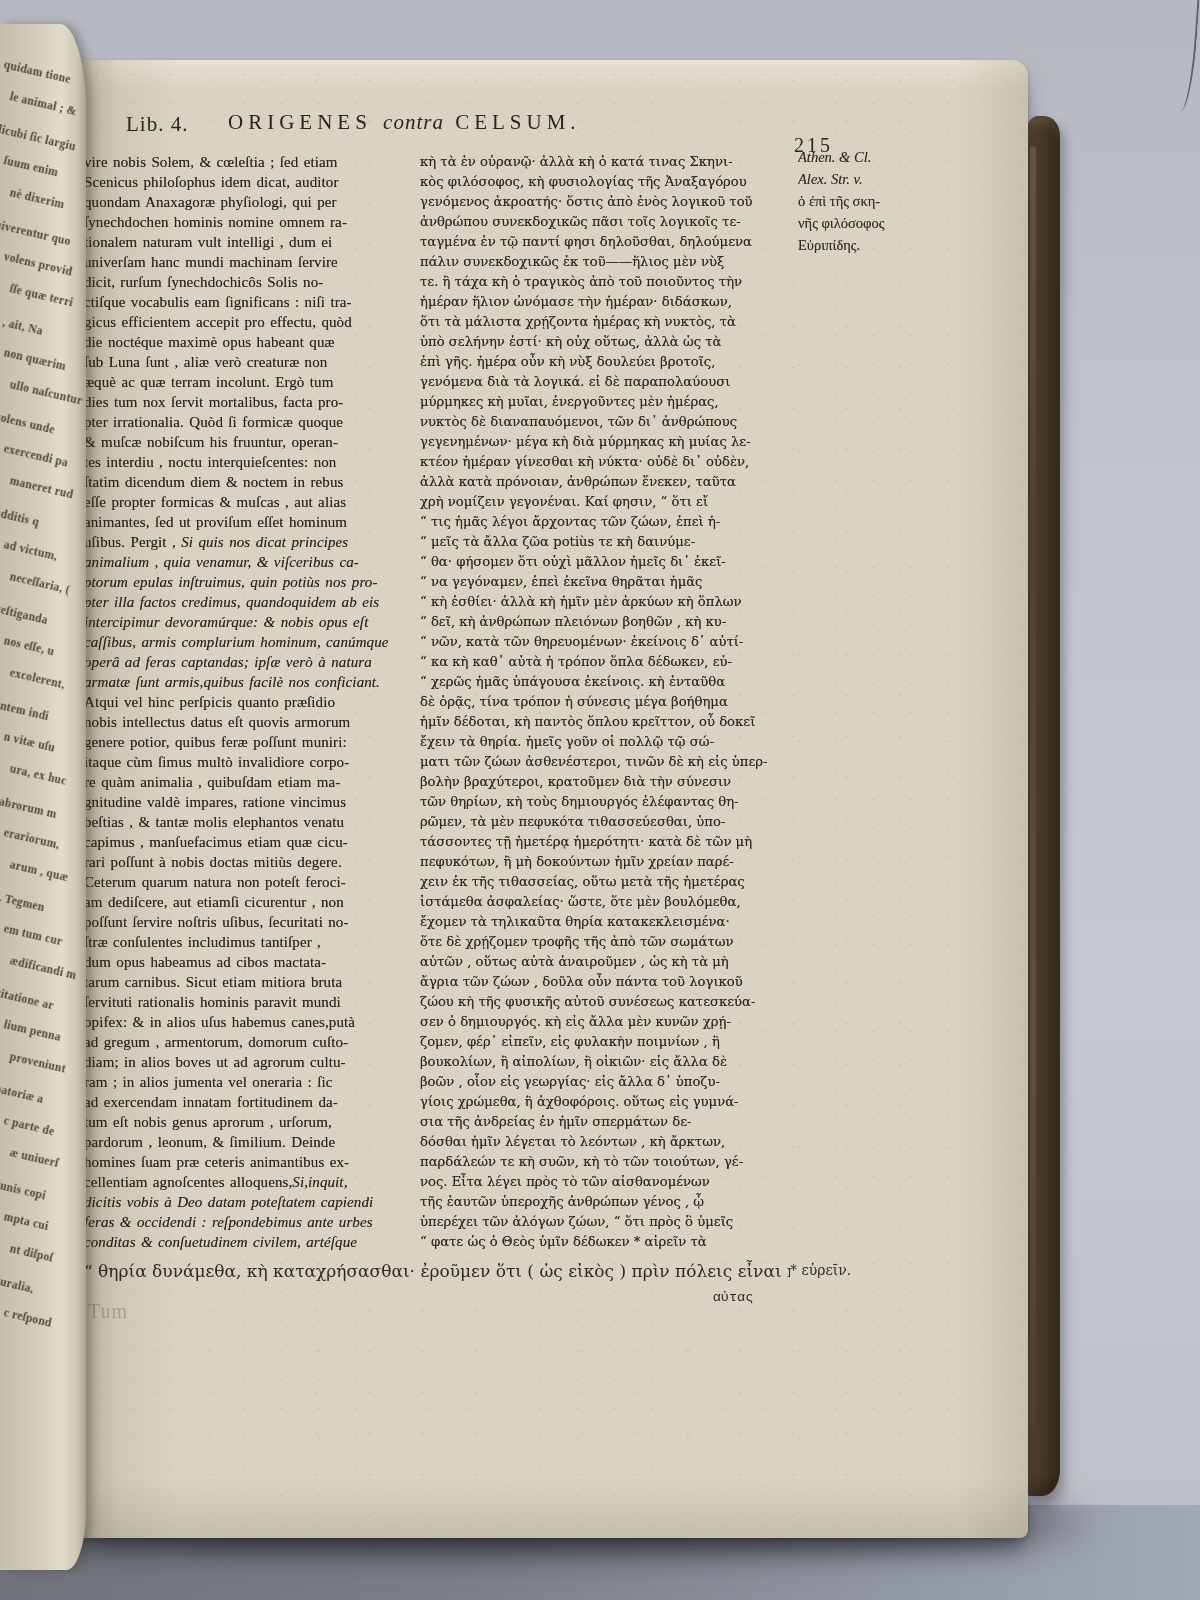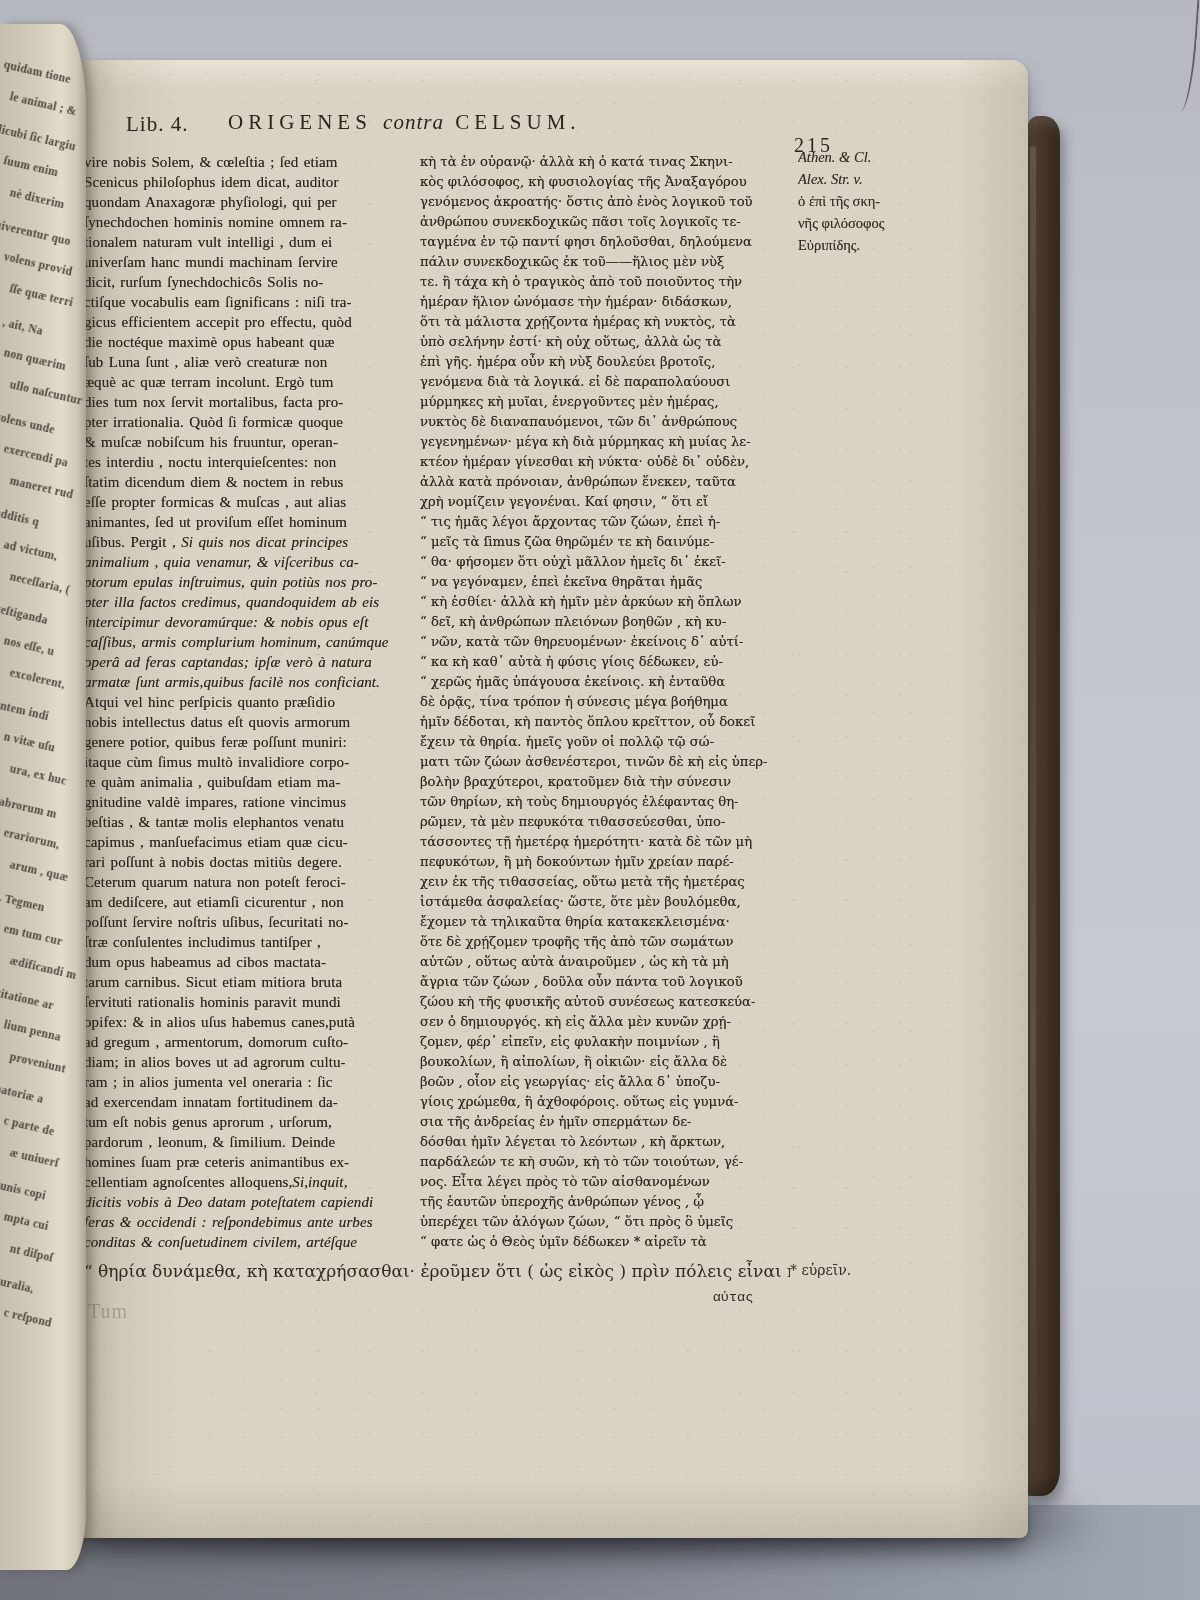--- a/index.html
+++ b/index.html
@@ -235,27 +235,27 @@
         <div class="line">ὑπὸ σελήνην ἐστί· κὴ οὐχ οὕτως, ἀλλὰ ὡς τὰ</div>
         <div class="line">ἐπὶ γῆς. ἡμέρα οὖν κὴ νὺξ δουλεύει βροτοῖς,</div>
         <div class="line">γενόμενα διὰ τὰ λογικά. εἰ δὲ παραπολαύουσι</div>
         <div class="line">μύρμηκες κὴ μυῖαι, ἐνεργοῦντες μὲν ἡμέρας,</div>
         <div class="line">νυκτὸς δὲ διαναπαυόμενοι, τῶν δι᾽ ἀνθρώπους</div>
         <div class="line">γεγενημένων· μέγα κὴ διὰ μύρμηκας κὴ μυίας λε-</div>
         <div class="line">κτέον ἡμέραν γίνεσθαι κὴ νύκτα· οὐδὲ δι᾽ οὐδὲν,</div>
         <div class="line">ἀλλὰ κατὰ πρόνοιαν, ἀνθρώπων ἕνεκεν, ταῦτα</div>
         <div class="line">χρὴ νομίζειν γεγονέναι. Καί φησιν, “ ὅτι εἴ</div>
         <div class="line">“ τις ἡμᾶς λέγοι ἄρχοντας τῶν ζώων, ἐπεὶ ἡ-</div>
-        <div class="line">“ μεῖς τὰ ſimus ζῶα θηρῶμέν τε κὴ δαινύμε-</div>
+        <div class="line">“ μεῖς τὰ ἄλλα ζῶα potiùs τε κὴ δαινύμε-</div>
         <div class="line">“ θα· φήσομεν ὅτι οὐχὶ μᾶλλον ἡμεῖς δι᾽ ἐκεῖ-</div>
         <div class="line">“ να γεγόναμεν, ἐπεὶ ἐκεῖνα θηρᾶται ἡμᾶς</div>
         <div class="line">“ κὴ ἐσθίει· ἀλλὰ κὴ ἡμῖν μὲν ἀρκύων κὴ ὅπλων</div>
         <div class="line">“ δεῖ, κὴ ἀνθρώπων πλειόνων βοηθῶν , κὴ κυ-</div>
         <div class="line">“ νῶν, κατὰ τῶν θηρευομένων· ἐκείνοις δ᾽ αὐτί-</div>
-        <div class="line">“ κα κὴ καθ᾽ αὑτὰ ἡ φύσις γίοις δέδωκεν, εὐ-</div>
+        <div class="line">“ κα κὴ καθ᾽ αὑτὰ ἡ τρόπον ὅπλα δέδωκεν, εὐ-</div>
         <div class="line">“ χερῶς ἡμᾶς ὑπάγουσα ἐκείνοις. κὴ ἐνταῦθα</div>
         <div class="line">δὲ ὁρᾷς, τίνα τρόπον ἡ σύνεσις μέγα βοήθημα</div>
         <div class="line">ἡμῖν δέδοται, κὴ παντὸς ὅπλου κρεῖττον, οὗ δοκεῖ</div>
         <div class="line">ἔχειν τὰ θηρία. ἡμεῖς γοῦν οἱ πολλῷ τῷ σώ-</div>
         <div class="line">ματι τῶν ζώων ἀσθενέστεροι, τινῶν δὲ κὴ εἰς ὑπερ-</div>
         <div class="line">βολὴν βραχύτεροι, κρατοῦμεν διὰ τὴν σύνεσιν</div>
         <div class="line">τῶν θηρίων, κὴ τοὺς δημιουργός ἐλέφαντας θη-</div>
         <div class="line">ρῶμεν, τὰ μὲν πεφυκότα τιθασσεύεσθαι, ὑπο-</div>
         <div class="line">τάσσοντες τῇ ἡμετέρᾳ ἡμερότητι· κατὰ δὲ τῶν μὴ</div>
         <div class="line">πεφυκότων, ἢ μὴ δοκούντων ἡμῖν χρείαν παρέ-</div>

